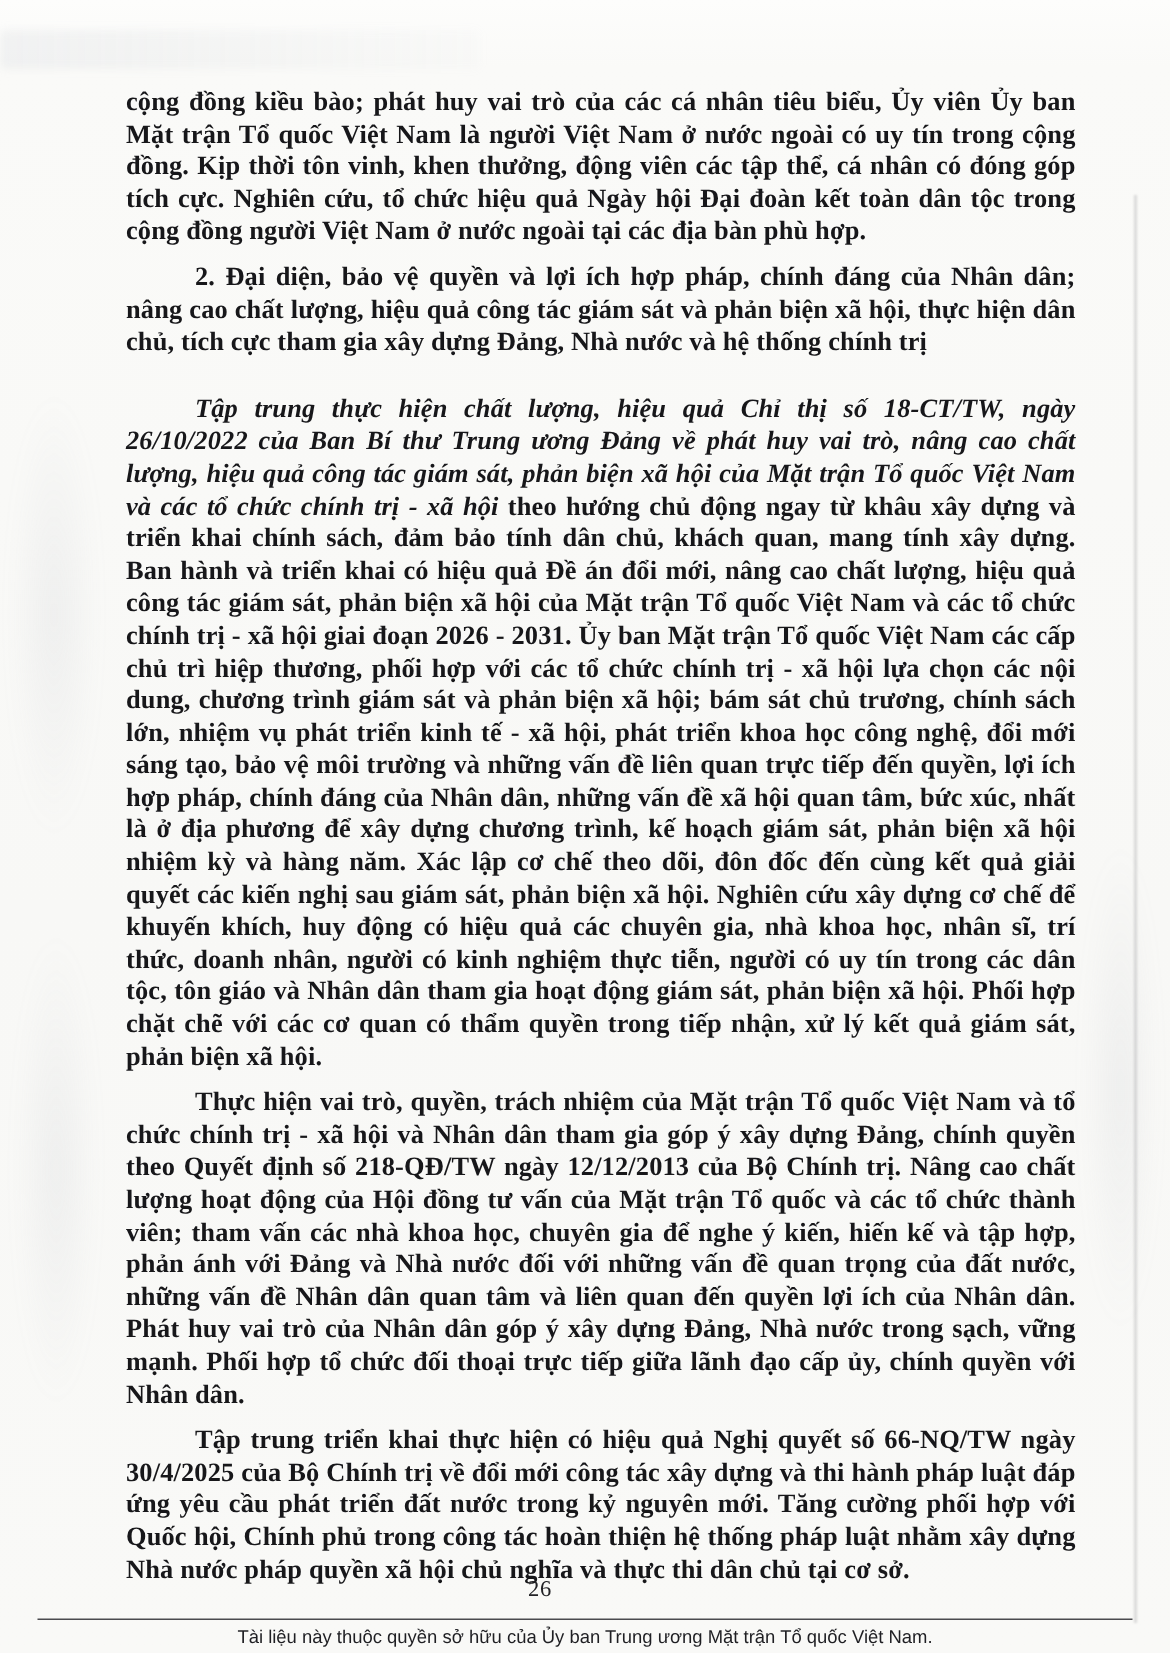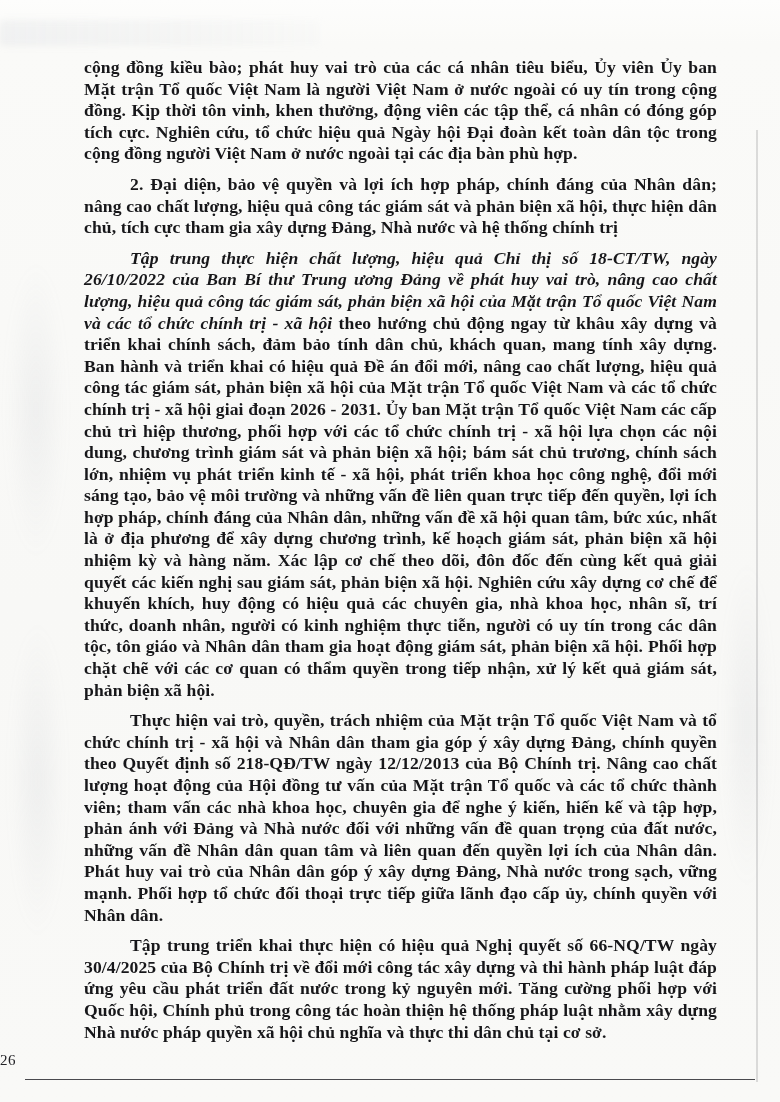--- a/index.html
+++ b/index.html
@@ -57,31 +57,31 @@
     text-rendering: optimizeLegibility;
   }
   .para {
     margin: 0 0 9px 0;
     text-indent: 46px;
     font-weight: bold;
   }
   .para.continued { text-indent: 0; }
   .para.heading {
     font-weight: 700;
-    margin-bottom: 9px;
+    margin-bottom: 23px;
   }
   .seg-italic { font-style: italic; }
   .seg-regular { font-style: normal; }
 
   .footer-pageno {
     position: absolute;
     left: 0;
     top: 1052px;
     width: 720px;
-    text-align: left;
+    text-align: center;
     font-size: 15px;
     color: #222226;
     letter-spacing: 0.5px;
   }
   .footer-rule {
     position: absolute;
     left: 25px;
     top: 1079px;
     width: 730px;
     height: 0;
@@ -121,14 +121,15 @@
 
     <p class="para"><span class="seg-regular">Tập trung triển khai thực hiện có hiệu quả Nghị quyết số 66-NQ/TW ngày 30/4/2025 của Bộ Chính trị về đổi mới công tác xây dựng và thi hành pháp luật đáp ứng yêu cầu phát triển đất nước trong kỷ nguyên mới. Tăng cường phối hợp với Quốc hội, Chính phủ trong công tác hoàn thiện hệ thống pháp luật nhằm xây dựng Nhà nước pháp quyền xã hội chủ nghĩa và thực thi dân chủ tại cơ sở.</span></p>
 
 
   </div>
 
   <div class="footer-pageno">26</div>
 
   <div class="footer-rule"></div>
 
+  <div class="footer-note">Tài liệu này thuộc quyền sở hữu của Ủy ban Trung ương Mặt trận Tổ quốc Việt Nam.</div>
 
 </div>
 
 </body></html>

